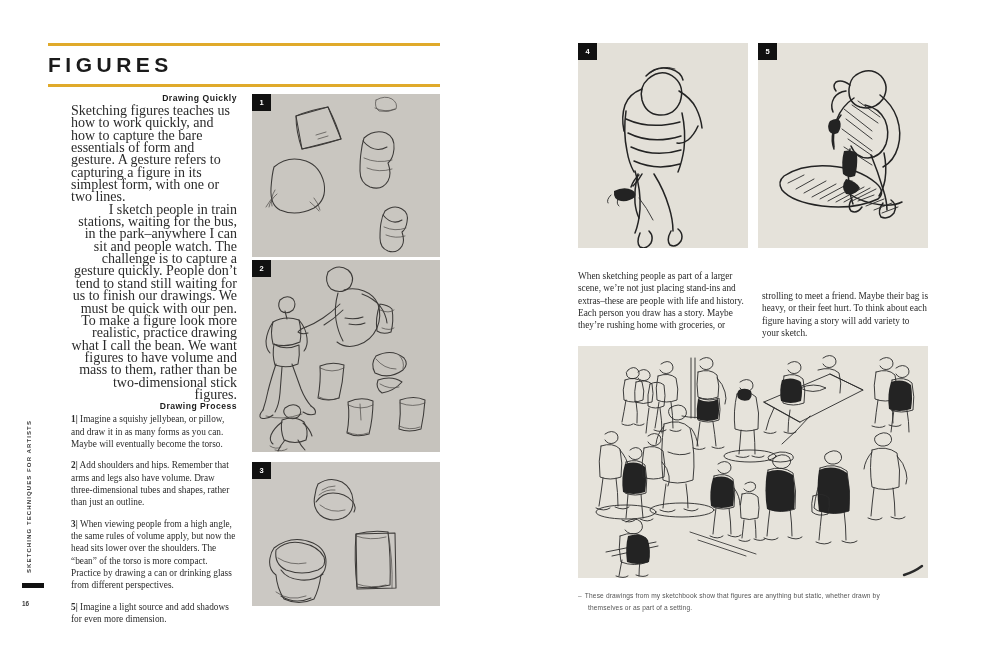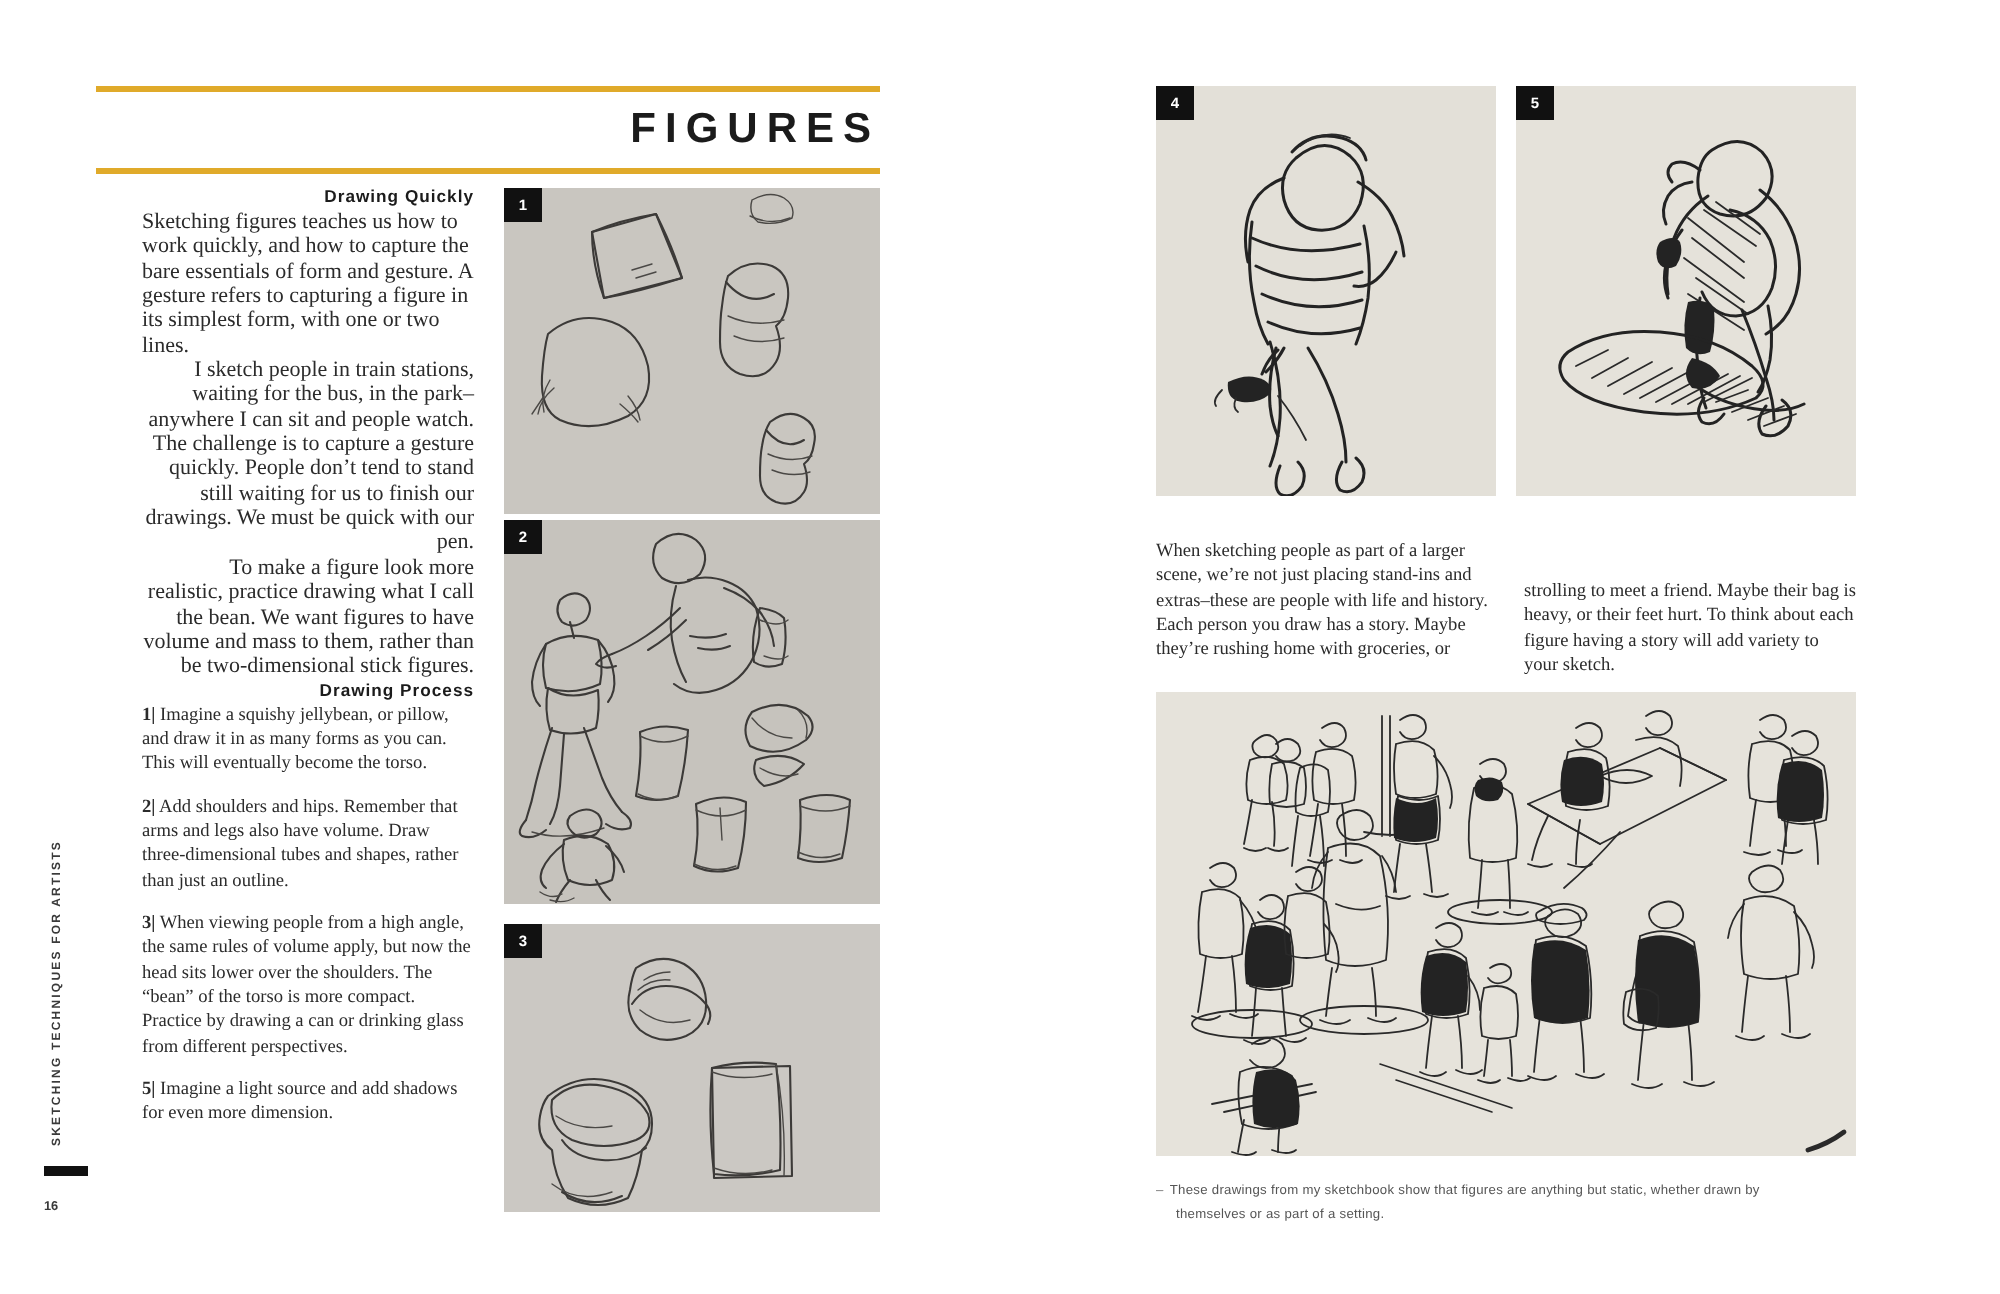--- a/index.html
+++ b/index.html
@@ -28,21 +28,21 @@
     background: #e0aa2a;
   }
   #rule-top    { left: 48px; top: 43px;  width: 392px; }
   #rule-bottom { left: 48px; top: 84px;  width: 392px; }
 
   
   #page-title {
     position: absolute;
     left: 48px; top: 50px;
     width: 392px;
-    text-align: right;
+    text-align: left;
     font-family: "Liberation Sans", sans-serif;
     font-size: 21px;
     font-weight: 600;
     letter-spacing: 4.5px;
     color: #1b1b1b;
     line-height: 30px;
   }
 
   
   #left-column {
@@ -54,21 +54,21 @@
     font-family: "Liberation Sans", sans-serif;
     font-size: 8.6px;
     font-weight: 700;
     letter-spacing: 0.5px;
     color: #1b1b1b;
     margin: 0 0 2px 0;
     text-align: right;
   }
   .body-p {
     font-family: "Liberation Serif", serif;
-    font-size: 11px;
+    font-size: 14px;
     line-height: 12.35px;
     color: #2b2b2b;
     margin: 0;
     text-align: left;
   }
   .body-p.indent { text-indent: 10px; text-align: right; }
   .step {
     font-family: "Liberation Serif", serif;
     font-size: 9.3px;
     line-height: 12.35px;
@@ -188,21 +188,21 @@
 
       <div class="section-head">Drawing Quickly</div>
       <p class="body-p">Sketching figures teaches us how to work quickly, and how to capture the bare essentials of form and gesture. A gesture refers to capturing a figure in its simplest form, with one or two lines.</p>
       <p class="body-p indent">I sketch people in train stations, waiting for the bus, in the park–anywhere I can sit and people watch. The challenge is to capture a gesture quickly. People don’t tend to stand still waiting for us to finish our drawings. We must be quick with our pen.</p>
       <p class="body-p indent">To make a figure look more realistic, practice drawing what I call the bean. We want figures to have volume and mass to them, rather than be two-dimensional stick figures.</p>
 
       <div class="section-head" id="drawing-process-head">Drawing Process</div>
 
       <p class="step">
         <span class="num">1</span><span class="num">|</span>
-        <span>Imagine a squishy jellybean, or pillow, and draw it in as many forms as you can. This will eventually become the torso.</span>
+        <span>Imagine a squishy jellybean, or pillow, and draw it in as many forms as you can. Maybe will eventually become the torso.</span>
       </p>
       <p class="step">
         <span class="num">2</span><span class="num">|</span>
         <span>Add shoulders and hips. Remember that arms and legs also have volume. Draw three-dimensional tubes and shapes, rather than just an outline.</span>
       </p>
       <p class="step">
         <span class="num">3</span><span class="num">|</span>
         <span>When viewing people from a high angle, the same rules of volume apply, but now the head sits lower over the shoulders. The “bean” of the torso is more compact. Practice by drawing a can or drinking glass from different perspectives.</span>
       </p>
       <p class="step">

